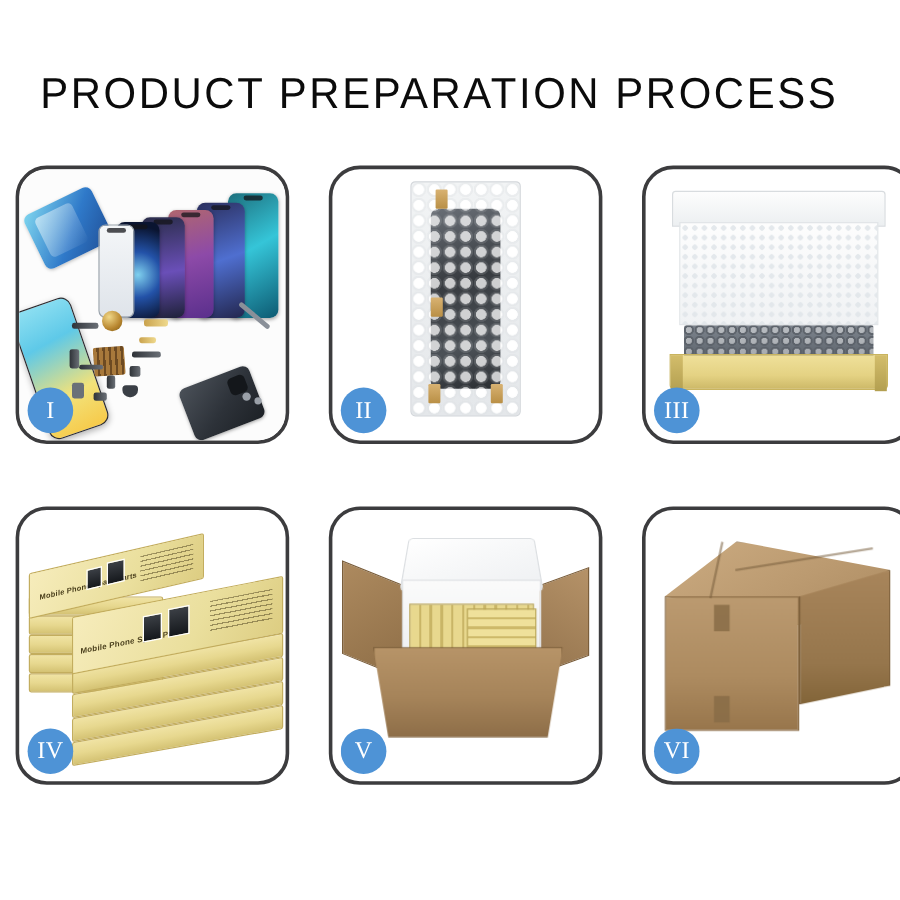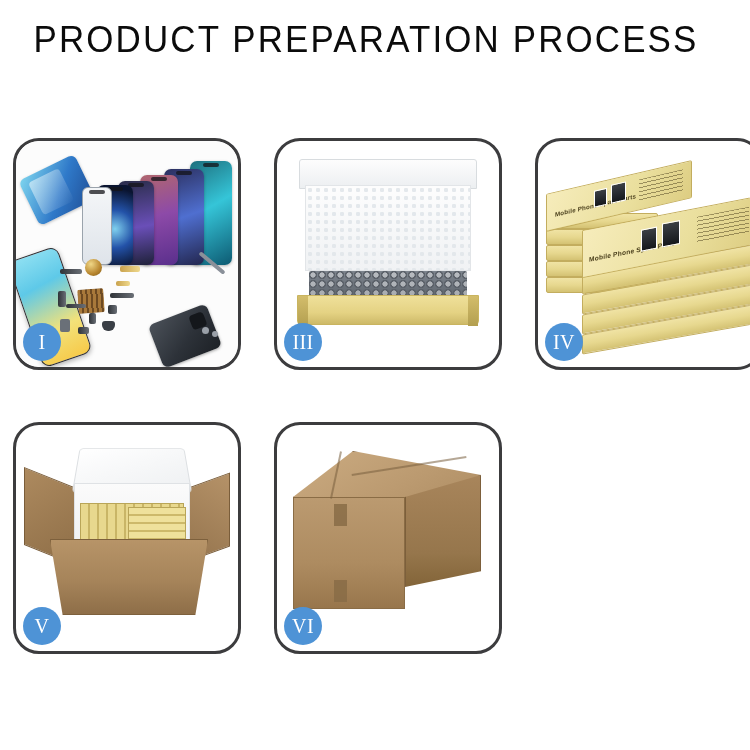--- a/index.html
+++ b/index.html
@@ -7,21 +7,21 @@
   body {
     width: 750px;
     height: 750px;
     background: #ffffff;
     font-family: "Liberation Sans", sans-serif;
     overflow: hidden;
     position: relative;
   }
 
   
-  .header { width: 732px; padding-top: 22px; text-align: center; }
+  .header { width: 732px; padding-top: 60px; text-align: center; }
 
   .title {
     font-family: "Liberation Sans", sans-serif;
     font-size: 36px;
     font-weight: 400;
     letter-spacing: 2.2px;
     color: #0b0b0b;
     line-height: 1;
     transform: scaleX(0.97);
   }
@@ -395,20 +395,33 @@
         <div class="part" style="left:86px;top:180px;width:13px;height:10px;border-radius:3px 3px 6px 6px;"></div>
         <div class="part flex" style="left:62px;top:186px;width:11px;height:7px;"></div>
         <div class="part" style="left:180px;top:120px;width:32px;height:4px;transform:rotate(40deg);background:#8a9099;"></div>
         <div class="part" style="left:186px;top:186px;width:7px;height:7px;border-radius:50%;background:#9aa0a8;"></div>
         <div class="part" style="left:196px;top:190px;width:6px;height:6px;border-radius:50%;background:#9aa0a8;"></div>
       </div>
     </div>
     <div class="badge">I</div>
   </div>
 
+  <div class="panel p2">
+    <div class="panel-inner">
+      <div class="bubblebag">
+        <div class="innerpart"></div>
+        <div class="bubbles-overlay"></div>
+        <div class="tape" style="left:20px;top:6px;"></div>
+        <div class="tape" style="left:16px;top:96px;"></div>
+        <div class="tape" style="left:14px;top:168px;"></div>
+        <div class="tape" style="right:14px;top:168px;"></div>
+      </div>
+    </div>
+    <div class="badge">II</div>
+  </div>
 
   <div class="panel p3">
     <div class="panel-inner">
       <div class="box3-lid"></div>
       <div class="foam"></div>
       <div class="bubble-strip"></div>
       <div class="tray">
         <div class="tray-side" style="left:0;"></div>
         <div class="tray-side" style="right:0;"></div>
       </div>

